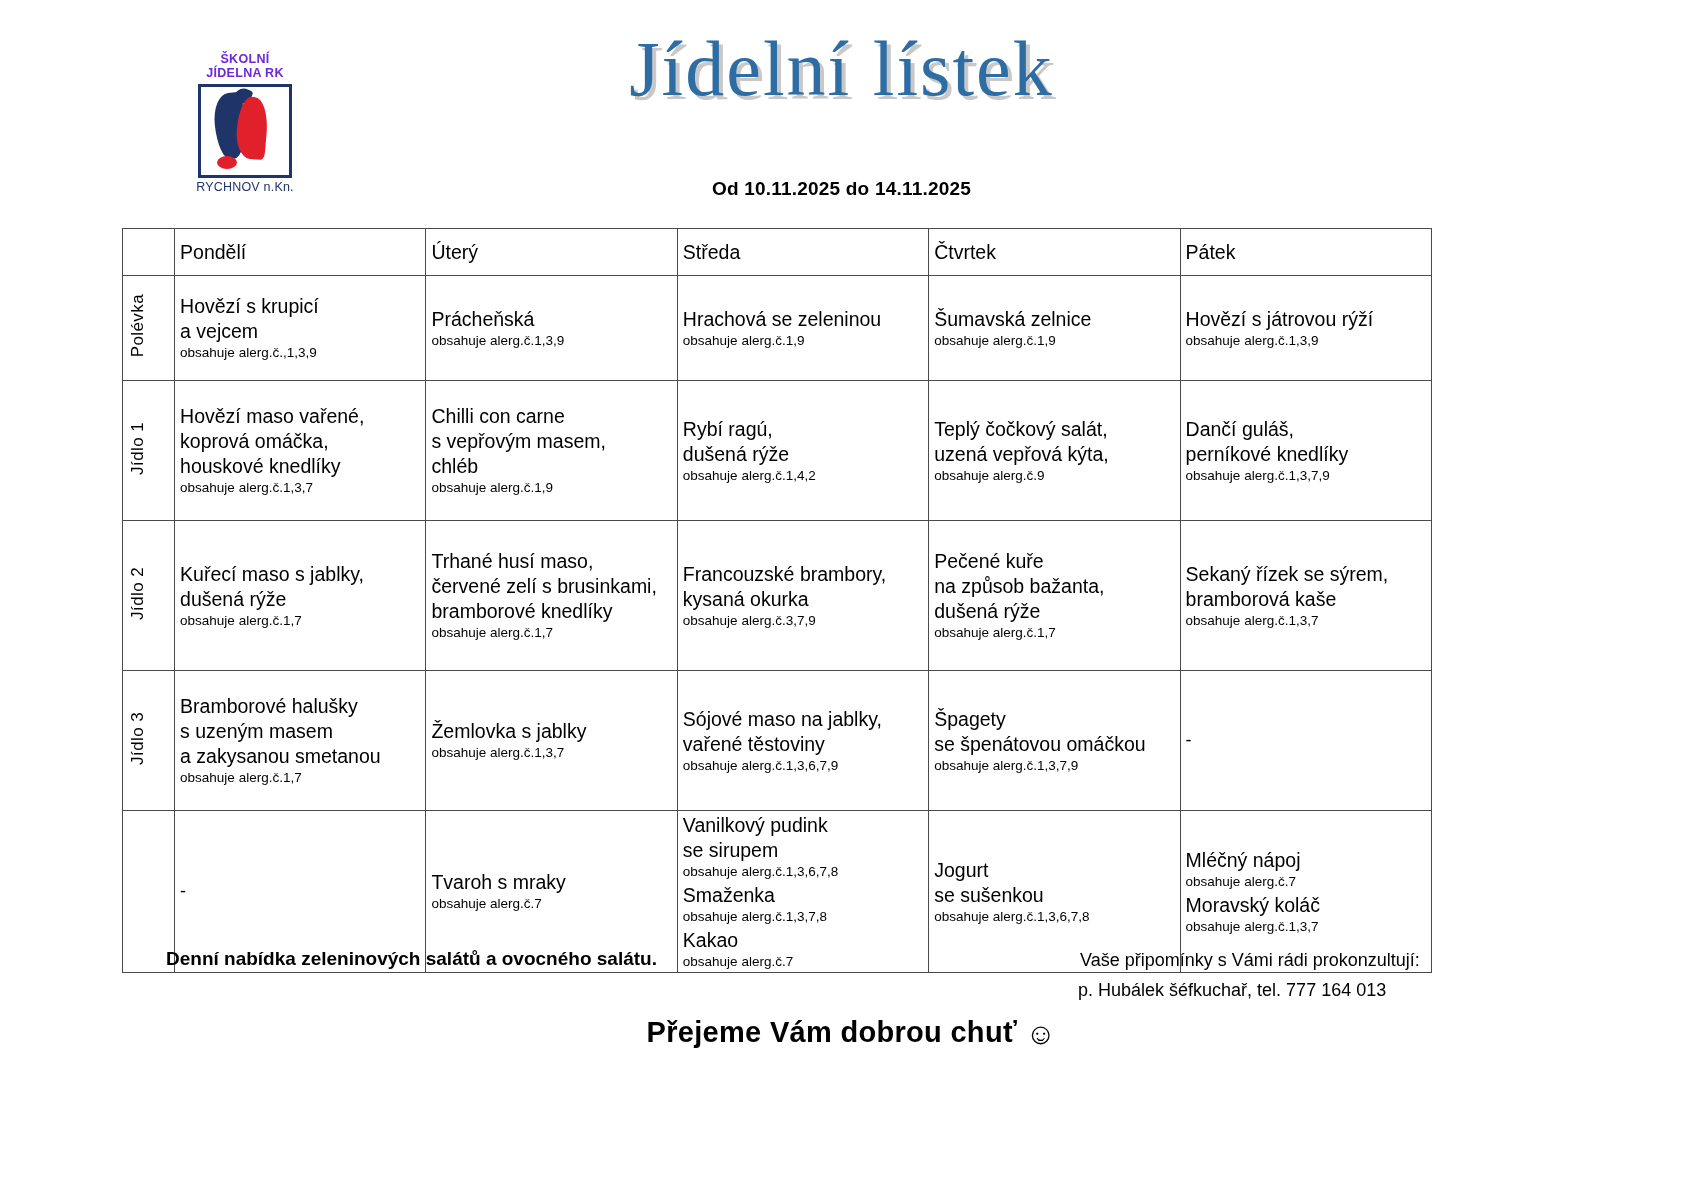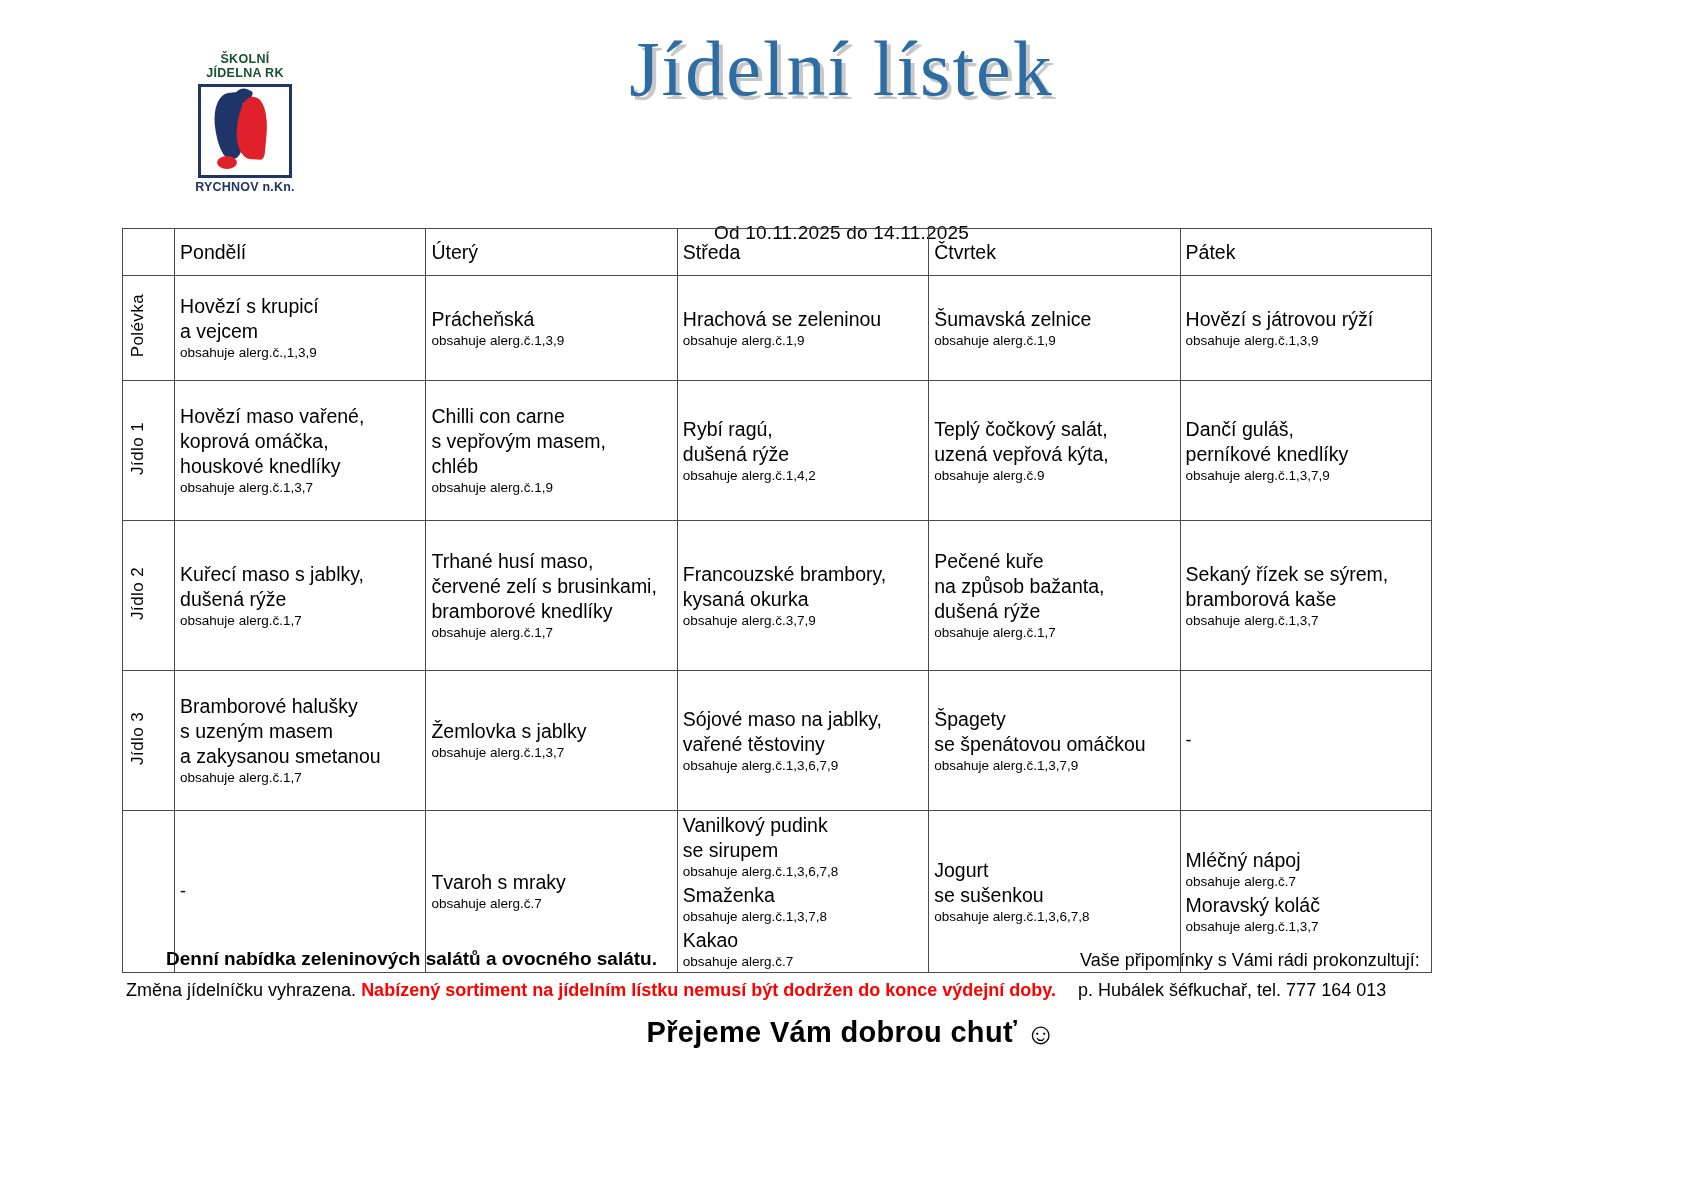--- a/index.html
+++ b/index.html
@@ -25,36 +25,36 @@
   .logo {
     position: absolute;
     left: 185px;
     top: 52px;
     width: 120px;
     text-align: center;
   }
   .logo-top-text {
     font-size: 12.5px;
     font-weight: bold;
-    color: #14532d;
+    color: #6d28d9;
     line-height: 1.15;
     letter-spacing: 0.3px;
   }
   .logo-box {
     margin: 3px auto 2px auto;
     width: 88px;
     height: 88px;
     border: 3.5px solid #1F3469;
     position: relative;
     overflow: hidden;
     background: #ffffff;
   }
   .logo-bottom-text {
     font-size: 12.5px;
-    font-weight: bold;
+    font-weight: normal;
     color: #1F3469;
     letter-spacing: 0.2px;
   }
   
   .logo-blue {
     position: absolute;
     left: 14px;
     top: 6px;
     width: 30px;
     height: 66px;
@@ -107,23 +107,22 @@
     line-height: 1.05;
   }
 
   .date-range {
     position: absolute;
     left: 0;
     right: 0;
     top: 178px;
     text-align: center;
     font-size: 19px;
-    font-weight: normal;
+    font-weight: bold;
     letter-spacing: 0.2px;
-    margin-top: 44px;
   }
 
   
   .menu-wrap {
     position: absolute;
     left: 122px;
     top: 228px;
     width: 1310px;
   }
   table.menu {
@@ -505,20 +504,19 @@
     </tbody>
   </table>
 </div>
 
 <div class="footer">
   <div class="footer-row">
     <span class="f-left-1">Denní nabídka zeleninových salátů a ovocného salátu.</span>
     <span class="f-right-1">Vaše připomínky s Vámi rádi prokonzultují:</span>
   </div>
   <div class="footer-row">
-    <span class="f-left-2"><span>Změna jídelníčku vyhrazena. </span><span class="f-red">Nabízený sortiment na jídelním lístku nemusí být dodržen do konce výdejní doby.</span></span>
     <span class="f-right-2">p. Hubálek šéfkuchař, tel.  777 164 013</span>
   </div>
   <div class="f-center">
     <span>Přejeme Vám dobrou chuť</span>
     <span class="smiley">☺</span>
   </div>
 </div>
 
 </body></html>

